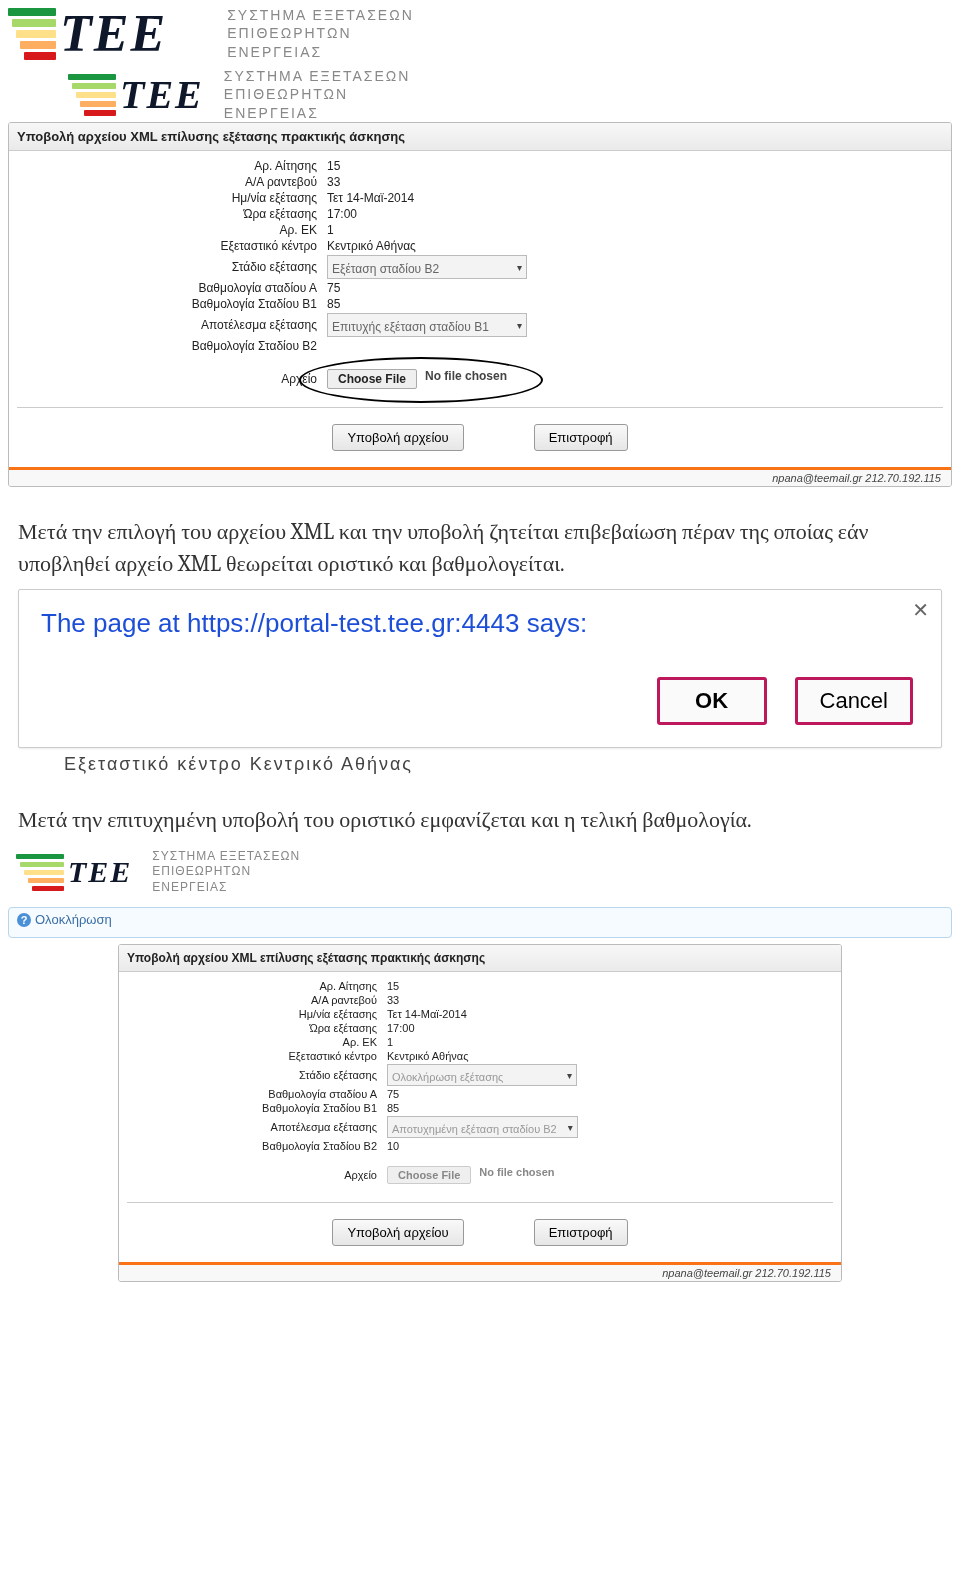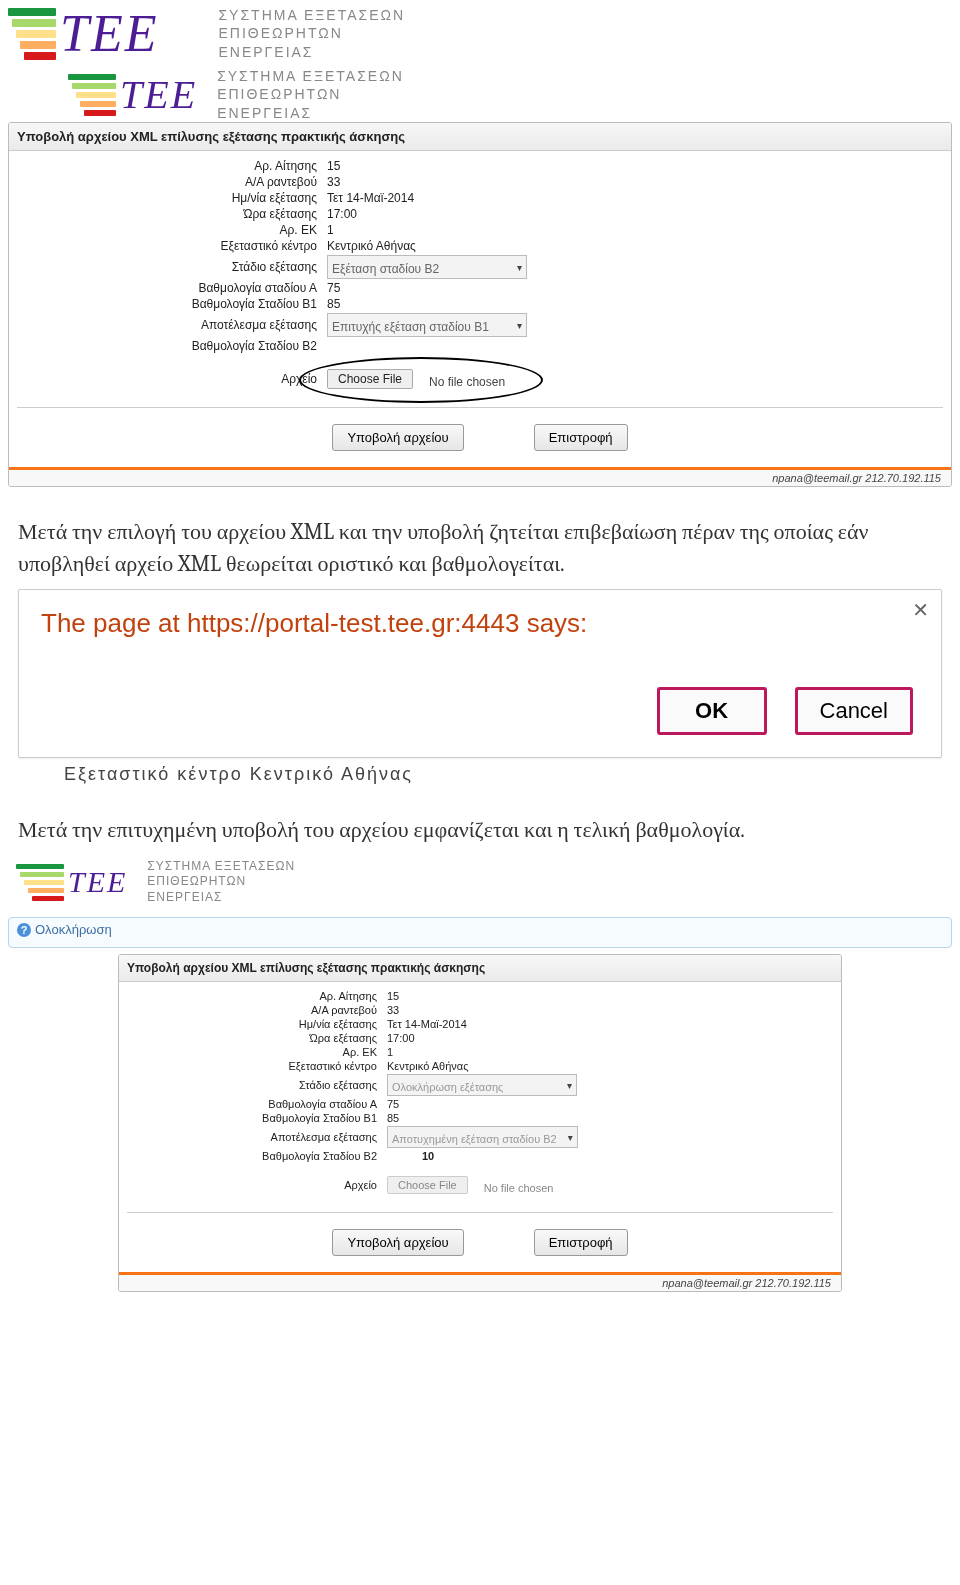--- a/index.html
+++ b/index.html
@@ -36,22 +36,22 @@
     border-radius: 1px;
   }
   .rainbow-bars.big .bar { height: 8px; }
   .bar.g { background:#1a9641; width: 48px; }
   .bar.l { background:#a6d96a; width: 44px; }
   .bar.y { background:#fee08b; width: 40px; }
   .bar.o { background:#fdae61; width: 36px; }
   .bar.r { background:#d7191c; width: 32px; }
   .logo-text {
     font-family: "Times New Roman", serif;
-    font-weight: normal;
-    color: #4c1d95;
+    font-weight: bold;
+    color: #0f172a;
     letter-spacing: 2px;
     font-size: 40px;
     font-style: italic;
   }
   .logo-text.big { font-size: 52px; }
   .system-title {
     color: #888;
     font-size: 14px;
     letter-spacing: 2px;
     line-height: 1.3;
@@ -83,21 +83,21 @@
     width: 310px;
     text-align: right;
     padding-right: 10px;
     font-size: 12px;
     color: #222;
   }
   .fr .val {
     font-size: 12px;
     color: #222;
   }
-  .fr .val.strong { font-weight: bold; margin-left: 35px; }
+  .fr .val.strong { font-weight: normal; }
   select.readonly, .fake-select {
     font-size: 12px;
     padding: 6px 20px 2px 4px;
     background: #f3f3f3;
     border: 1px solid #bbb;
     color: #666;
     min-width: 200px;
     position: relative;
     display: inline-block;
   }
@@ -105,22 +105,23 @@
     content: "▾";
     position: absolute;
     right: 4px;
     top: 50%;
     transform: translateY(-50%);
     font-size: 10px;
     color: #444;
   }
   .choose-file-row {
     display: flex;
-    align-items: flex-end;
-    gap: 16px;
+    align-items: flex-start;
+    gap: 8px;
+    font-weight: bold;
   }
   .choose-file-btn {
     font-size: 12px;
     padding: 2px 10px;
     background: #efefef;
     border: 1px solid #aaa;
     border-radius: 2px;
     cursor: pointer;
   }
   .no-file {
@@ -193,23 +194,23 @@
     position: absolute;
     right: 12px;
     top: 8px;
     font-size: 20px;
     color: #666;
     cursor: pointer;
     font-family: Arial, sans-serif;
   }
   .dialog-title {
     font-size: 26px;
-    color: #c2410c;
+    color: #1d4ed8;
     font-family: Arial, sans-serif;
-    margin-bottom: 44px;
+    margin-bottom: 34px;
   }
   .dialog-msg {
     font-size: 24px;
     color: #333;
     font-family: Arial, sans-serif;
     line-height: 1.35;
     margin-bottom: 38px;
   }
   .dialog-btns {
     display: flex;
@@ -398,21 +399,21 @@
   <span class="dialog-close">✕</span>
   <div class="dialog-title">The page at https://portal-test.tee.gr:4443 says:</div>
   <div class="dialog-btns">
     <button class="dialog-btn primary">OK</button>
     <button class="dialog-btn">Cancel</button>
   </div>
 </div>
 
 <div class="cropped-text">Εξεταστικό κέντρο    Κεντρικό Αθήνας</div>
 
-<div class="doc-para">Μετά την επιτυχημένη υποβολή του αρχείου εμφανίζεται και η τελική βαθμολογία.</div>
+<div class="doc-para">Μετά την επιτυχημένη υποβολή του οριστικό εμφανίζεται και η τελική βαθμολογία.</div>
 
 <div class="header-row small-header" style="padding:4px 8px;">
   <div class="logo-block">
     <div class="rainbow-bars">
       <div class="bar g"></div>
         <div class="bar l"></div>
         <div class="bar y"></div>
         <div class="bar o"></div>
         <div class="bar r"></div>
     </div>

